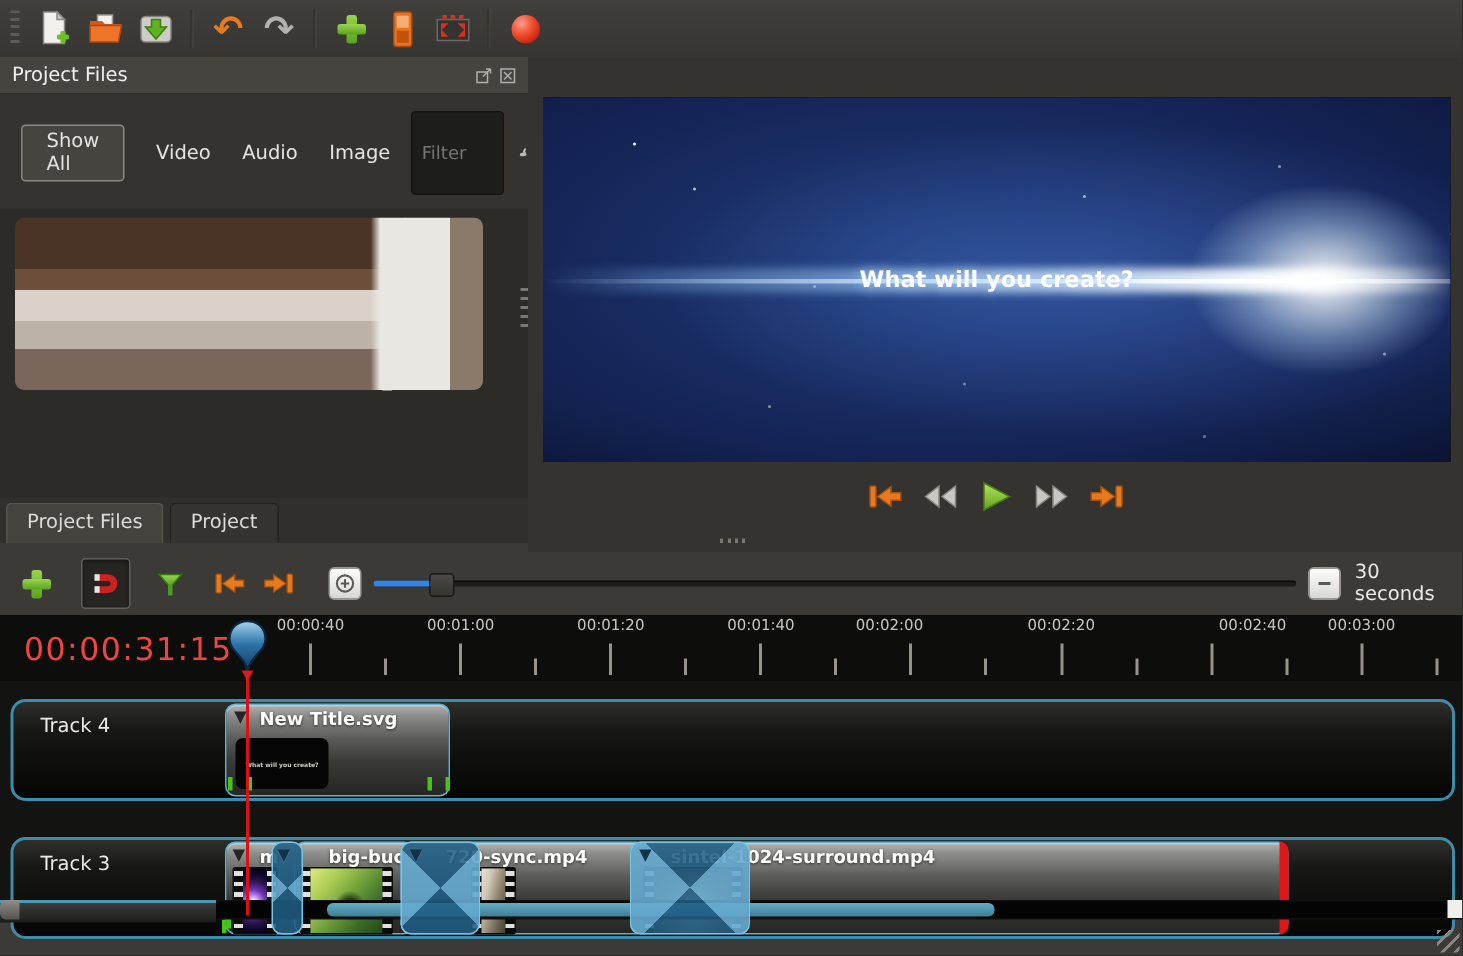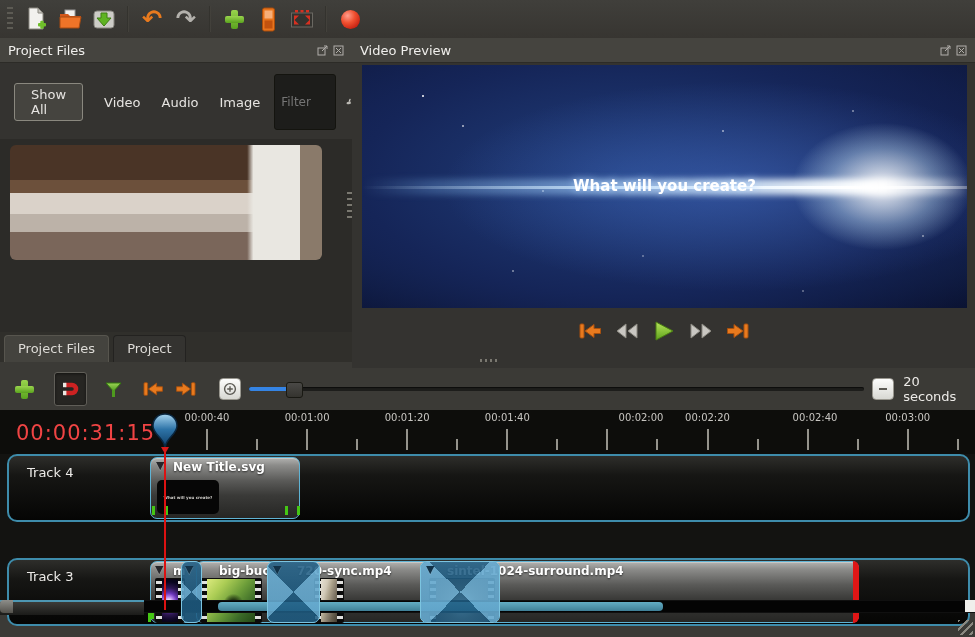--- a/index.html
+++ b/index.html
@@ -257,32 +257,20 @@
         </div>
       </div>
     </div>
     <div class="tabbar">
       <span class="tab active">Project Files</span>
       <span class="tab">Project</span>
     </div>
   </div>
 
   <div class="panel" style="top:38px;left:352px;width:623px;height:330px;">
-    <div class="panel-title">
-      <span>Video Preview</span>
-      <span class="sp"></span>
-      <svg class="wicon" width="11" height="11" viewBox="0 0 11 11">
-        <rect x="1" y="3" width="7" height="7" fill="none" stroke="#c4c2be"></rect>
-          <path d="M5,6 L10,1 M10,1 h-3 M10,1 v3" stroke="#c4c2be" fill="none"></path>
-      </svg>
-      <svg class="wicon" width="11" height="11" viewBox="0 0 11 11">
-        <rect x="1" y="1" width="9" height="9" fill="none" stroke="#c4c2be"></rect>
-          <path d="M3,3 L8,8 M8,3 L3,8" stroke="#c4c2be"></path>
-      </svg>
-    </div>
     <div class="video">
       <div class="screen"></div>
       <div class="stars"></div>
       <div class="flare"></div>
       <div class="flare-core"></div>
       <div class="wwyc">What will you create?</div>
     </div>
     <div class="controls">
       <span class="pbtn">
         <svg width="26" height="20" viewBox="0 0 26 20">
@@ -369,56 +357,56 @@
     <span class="slider">
       <span class="sl-groove"></span>
       <span class="sl-fill"></span>
       <span class="sl-handle"></span>
     </span>
     <span class="zbtn" style="margin-left:8px;">
       <svg width="14" height="14" viewBox="0 0 14 14">
         <rect x="3" y="6" width="8" height="2" fill="#5c5a54"></rect>
       </svg>
     </span>
-    <span class="zoom-label">20 seconds</span>
+    <span class="zoom-label">30 seconds</span>
   </div>
 
   <div class="ruler">
     <div class="ts">00:00:31:15</div>
     <div id="ruler-ticks">
         <div class="tick-label" style="left: 207px;">00:00:40</div>
         <div class="tick major" style="left: 207px;"></div>
         <div class="tick minor" style="left: 257px;"></div>
         <div class="tick-label" style="left: 307.1px;">00:01:00</div>
         <div class="tick major" style="left: 307.1px;"></div>
         <div class="tick minor" style="left: 357.1px;"></div>
         <div class="tick-label" style="left: 407.2px;">00:01:20</div>
         <div class="tick major" style="left: 407.2px;"></div>
         <div class="tick minor" style="left: 457.2px;"></div>
         <div class="tick-label" style="left: 507.3px;">00:01:40</div>
         <div class="tick major" style="left: 507.3px;"></div>
         <div class="tick minor" style="left: 557.3px;"></div>
-        <div class="tick-label" style="left: 641px;">00:02:00</div>
+        <div class="tick-label" style="left: 593px;">00:02:00</div>
         <div class="tick major" style="left: 607.4px;"></div>
         <div class="tick minor" style="left: 657.4px;"></div>
         <div class="tick-label" style="left: 707.5px;">00:02:20</div>
         <div class="tick major" style="left: 707.5px;"></div>
         <div class="tick minor" style="left: 757.5px;"></div>
-        <div class="tick-label" style="left: 815px;">00:02:40</div>
+        <div class="tick-label" style="left: 835px;">00:02:40</div>
         <div class="tick major" style="left: 807.6px;"></div>
         <div class="tick minor" style="left: 857.6px;"></div>
         <div class="tick-label" style="left: 907.7px;">00:03:00</div>
         <div class="tick major" style="left: 907.7px;"></div>
         <div class="tick minor" style="left: 957.7px;"></div>
       </div>
   </div>
 
   <div class="tracks-bg"></div>
 
-  <div class="track" style="top:454px;">
+  <div class="track" style="top:466px;">
     <span class="track-label">Track 4</span>
     <div class="clip" style="left:141px;width:148px;">
       <span class="chev" style="left:5px;">▼</span>
       <span class="clip-label">New Title.svg</span>
       <span class="titlethumb">
           <span class="tiny-title" style="font-size:4px;">What will you create?</span>
         </span>
       <span class="gtick" style="left:1px;"></span>
       <span class="gtick" style="left:14px;"></span>
       <span class="gtick" style="left:134px;"></span>

